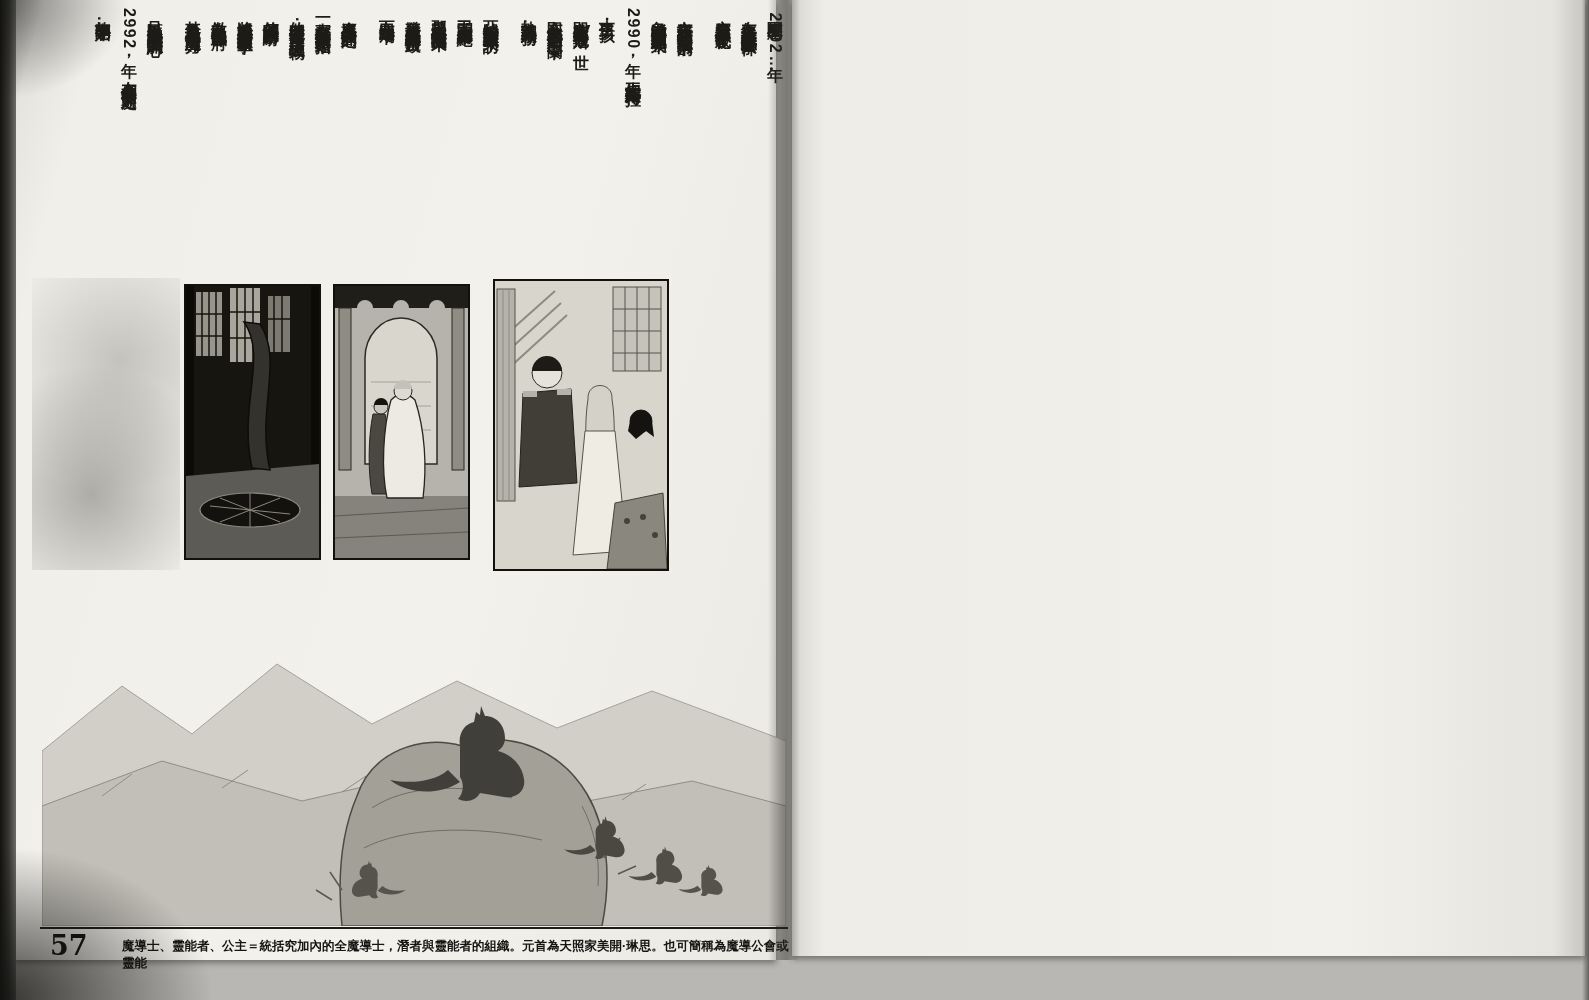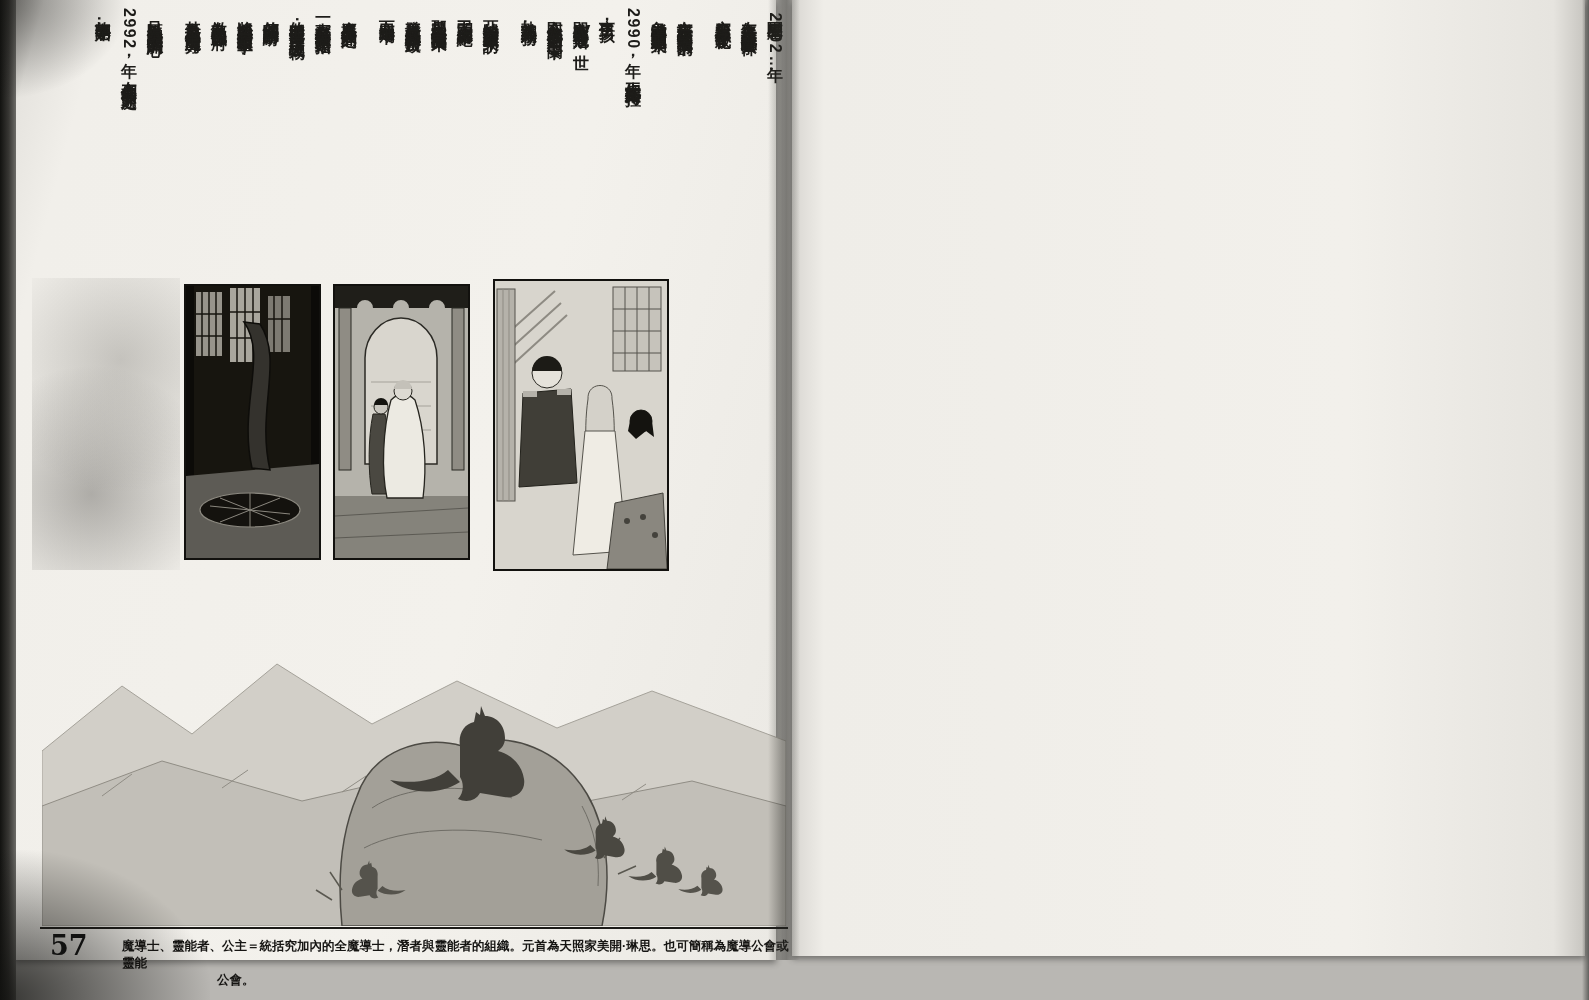--- a/index.html
+++ b/index.html
@@ -187,21 +187,20 @@
       </g>
     <g transform="translate(330,306) scale(-0.4,0.4)">
         <use href="#kroo" fill="#55534c"></use>
       </g>
   </svg>
 
   <div class="art-rule"></div>
   <div class="footer-num">57</div>
   <div class="footer-note">
     <div>魔導士、靈能者、公主＝統括究加內的全魔導士，潛者與靈能者的組織。元首為天照家美開·琳思。也可簡稱為魔導公會或靈能</div>
-    <div class="cont">公會。</div>
   </div>
 </div>
 
 <div class="page-right">
   
 
   
 
   
 

